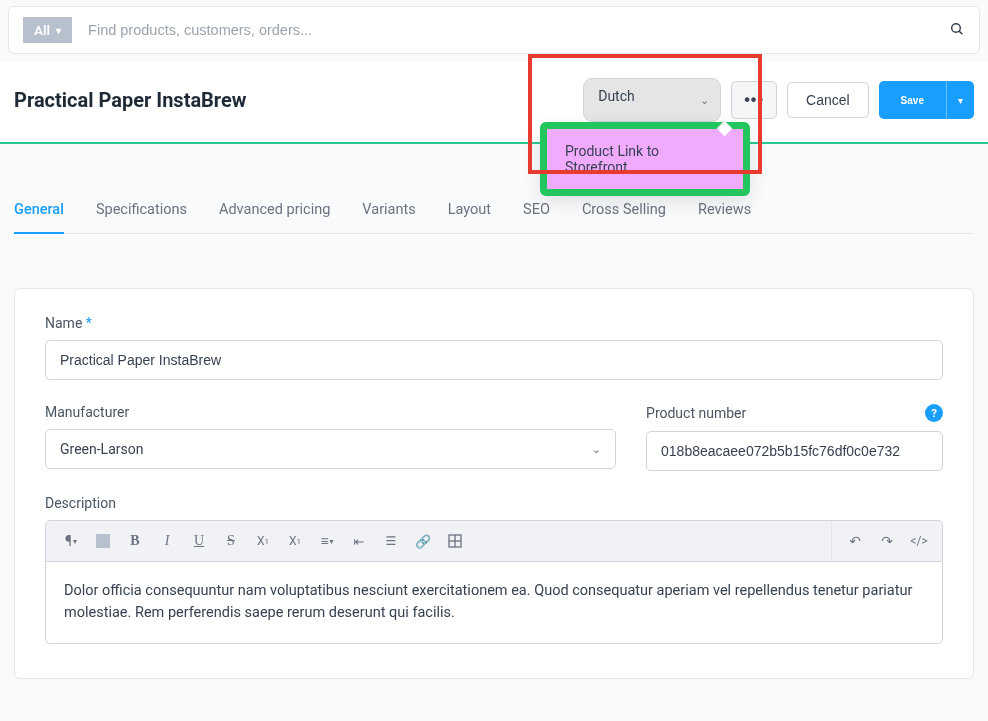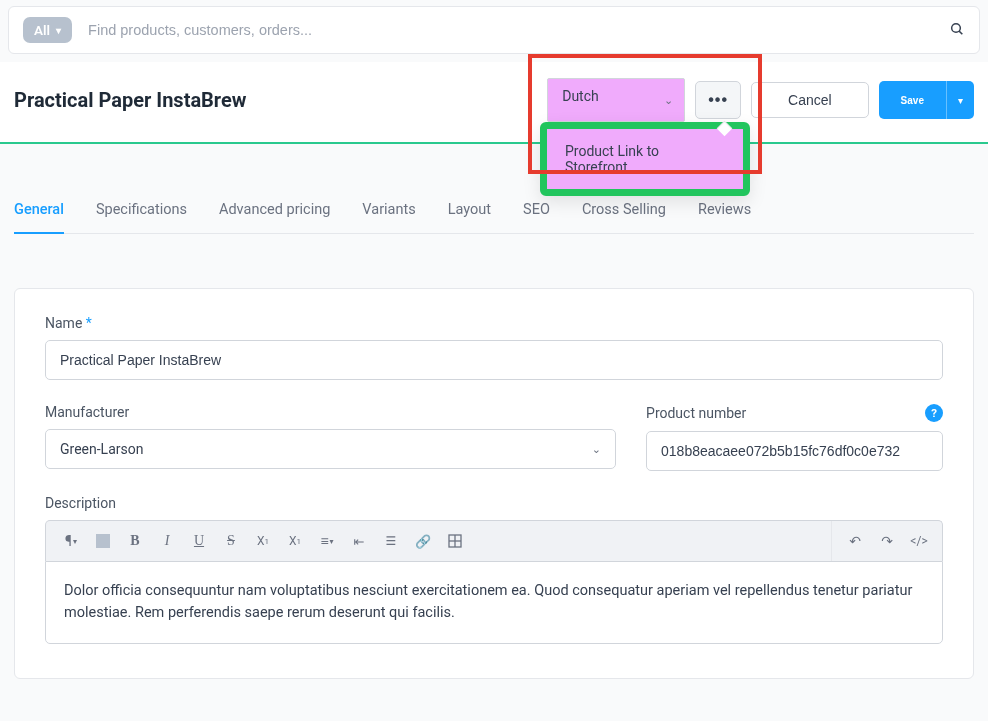--- a/index.html
+++ b/index.html
@@ -1,31 +1,31 @@
 <!DOCTYPE html>
 <html><head>
 <meta charset="utf-8">
 <style>
 * { box-sizing: border-box; margin: 0; padding: 0; }
 body { font-family: -apple-system, BlinkMacSystemFont, "Segoe UI", Roboto, Helvetica, Arial, sans-serif; background: #f9fafb; color: #1f2937; font-size: 14px; width: 988px; height: 721px; overflow: hidden; }
 
 .search-bar { background: #fff; padding: 10px 14px; display: flex; align-items: center; border: 1px solid #e5e7eb; border-radius: 6px; margin: 6px 8px 8px 8px; }
-.all-pill { background: #b7c1ce; color: #fff; border-radius: 7px; padding: 5px 11px; display: flex; align-items: center; gap: 6px; font-weight: 600; font-size: 13.5px; }
+.all-pill { background: #b7c1ce; color: #fff; border-radius: 0; padding: 5px 11px; display: flex; align-items: center; gap: 6px; font-weight: 600; font-size: 13.5px; }
 .search-input { border: none; outline: none; flex: 1; margin-left: 16px; font-size: 14.5px; color: #6b7280; }
 .search-input::placeholder { color: #9ca3af; }
 .search-icon { color: #374151; }
 
 .page-header { background: #fff; border-bottom: 2px solid #2ac98e; padding: 16px 14px 20px 14px; display: flex; align-items: center; justify-content: space-between; position: relative; }
 .page-title { font-size: 20px; font-weight: 700; color: #1f2a37; }
 .header-actions { display: flex; align-items: center; gap: 10px; }
 .select-wrap { position: relative; }
-.lang-select { border: 1px solid #d1d5db; background: #f0abfc; border-radius: 2px; padding: 9px 38px 17px 14px; font-size: 14px; color: #374151; min-width: 138px; cursor: pointer; }
+.lang-select { border: 1px solid #d1d5db; background: #e5e5e5; border-radius: 9px; padding: 9px 38px 17px 14px; font-size: 14px; color: #374151; min-width: 138px; cursor: pointer; }
 .chevron { position: absolute; right: 12px; top: 50%; transform: translateY(-50%); font-size: 11px; color: #6b7280; pointer-events: none; }
 .more-btn { border: 1px solid #d1d5db; background: #f4f6f8; border-radius: 5px; padding: 6px 12px; cursor: pointer; font-size: 16px; font-weight: 700; letter-spacing: 1px; color: #374151; height: 38px; display: flex; align-items: center; }
-.cancel-btn { border: 1px solid #d1d5db; background: #fff; border-radius: 5px; padding: 9px 36px; font-size: 14px; color: #374151; cursor: pointer; height: 36px; }
+.cancel-btn { border: 1px solid #d1d5db; background: #fff; border-radius: 5px; padding: 9px 18px; font-size: 14px; color: #374151; cursor: pointer; height: 36px; }
 .save-group { display: flex; }
 .save-btn { background: #189eff; color: #fff; border: none; border-radius: 5px 0 0 5px; padding: 9px 22px; font-size: 10px; font-weight: 600; cursor: pointer; height: 38px; }
 .save-more { background: #189eff; color: #fff; border: none; border-left: 1px solid rgba(255,255,255,0.35); border-radius: 0 5px 5px 0; padding: 9px 11px; cursor: pointer; height: 38px; display: flex; align-items: center; }
 
 .highlight-box { position: absolute; border: 4px solid #e63b2e; pointer-events: none; z-index: 50; }
 .popover { position: absolute; background: #f0abfc; border: 7px solid #22c55e; border-radius: 6px; box-shadow: 0 6px 18px rgba(0,0,0,0.1); padding: 14px 18px; font-size: 14px; color: #374151; z-index: 40; }
 .popover::before { content: ''; position: absolute; top: -6px; left: 172px; width: 10px; height: 10px; background: #fff; border-left: 1px solid #e5e7eb; border-top: 1px solid #e5e7eb; transform: rotate(45deg); }
 
 .tabs-row { padding: 0 14px; }
 .tabs { display: flex; gap: 32px; border-bottom: 1px solid #e5e7eb; margin-top: 44px; }

